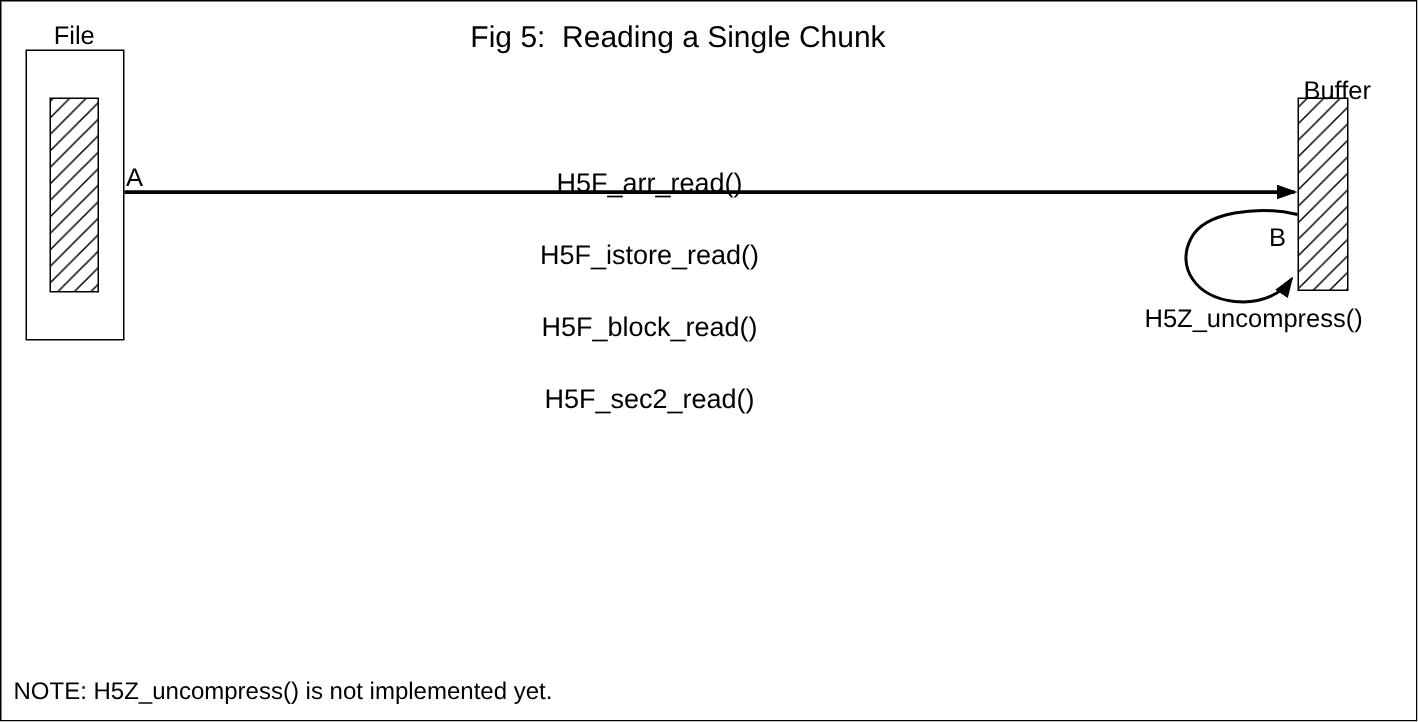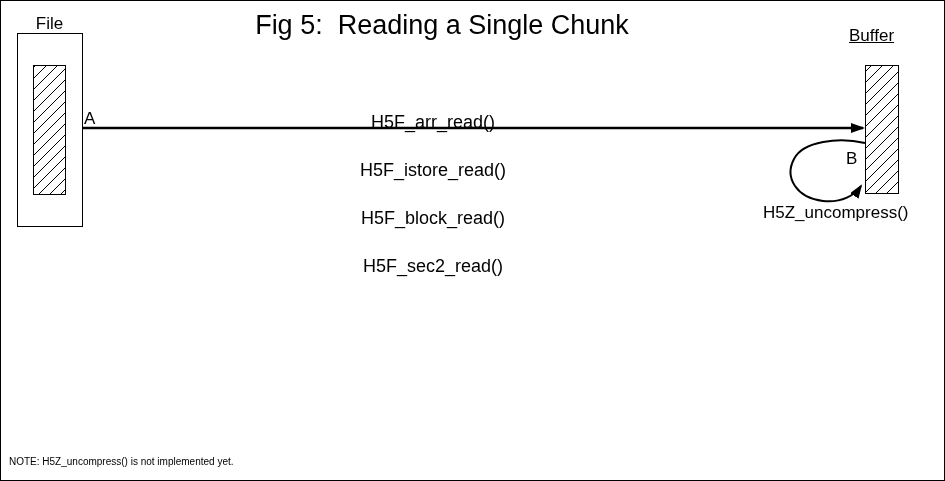--- a/index.html
+++ b/index.html
@@ -21,44 +21,43 @@
   .diagram-svg {
     position: absolute;
     left: 0;
     top: 0;
     width: 945px;
     height: 481px;
   }
   .title {
     position: absolute;
     top: 12px;
-    left: 441px;
+    left: 451px;
     transform: translateX(-50%);
-    font-size: 27px;
+    font-size: 20px;
     line-height: 24px;
     white-space: pre;
   }
   .label {
     position: absolute;
     font-size: 17px;
     line-height: 15px;
     white-space: pre;
   }
   .file-label {
     top: 15px;
     left: 16px;
     width: 65px;
     text-align: center;
   }
   .buffer-label {
-    top: 27px;
+    top: 52px;
     left: 848px;
     width: 65px;
-    text-align: left;
-    text-decoration: underline;
+    text-align: right;
   }
   .a-label {
     top: 110px;
     left: 83px;
   }
   .b-label {
     top: 150px;
     left: 845px;
   }
   .uncompress-label {
@@ -72,21 +71,21 @@
     transform: translateX(-50%);
     font-size: 18px;
     line-height: 16px;
     text-align: center;
     white-space: pre;
   }
   .note {
     position: absolute;
     top: 453px;
     left: 8px;
-    font-size: 10px;
+    font-size: 16px;
     line-height: 15px;
     white-space: pre;
   }
 </style>
 </head>
 <body>
 
 <div class="canvas">
 
   <svg class="diagram-svg" viewBox="0 0 945 481" xmlns="http://www.w3.org/2000/svg">

